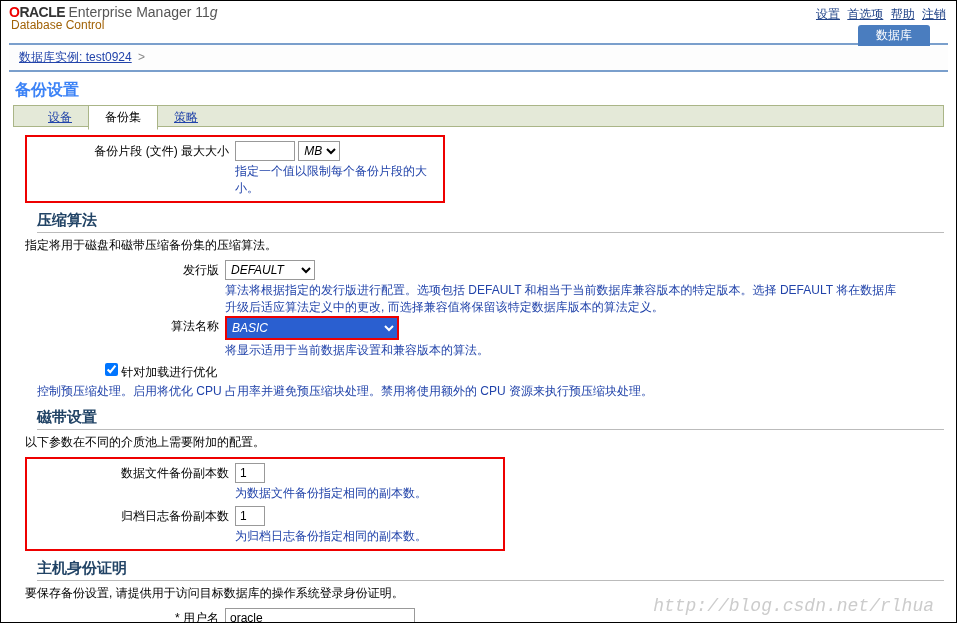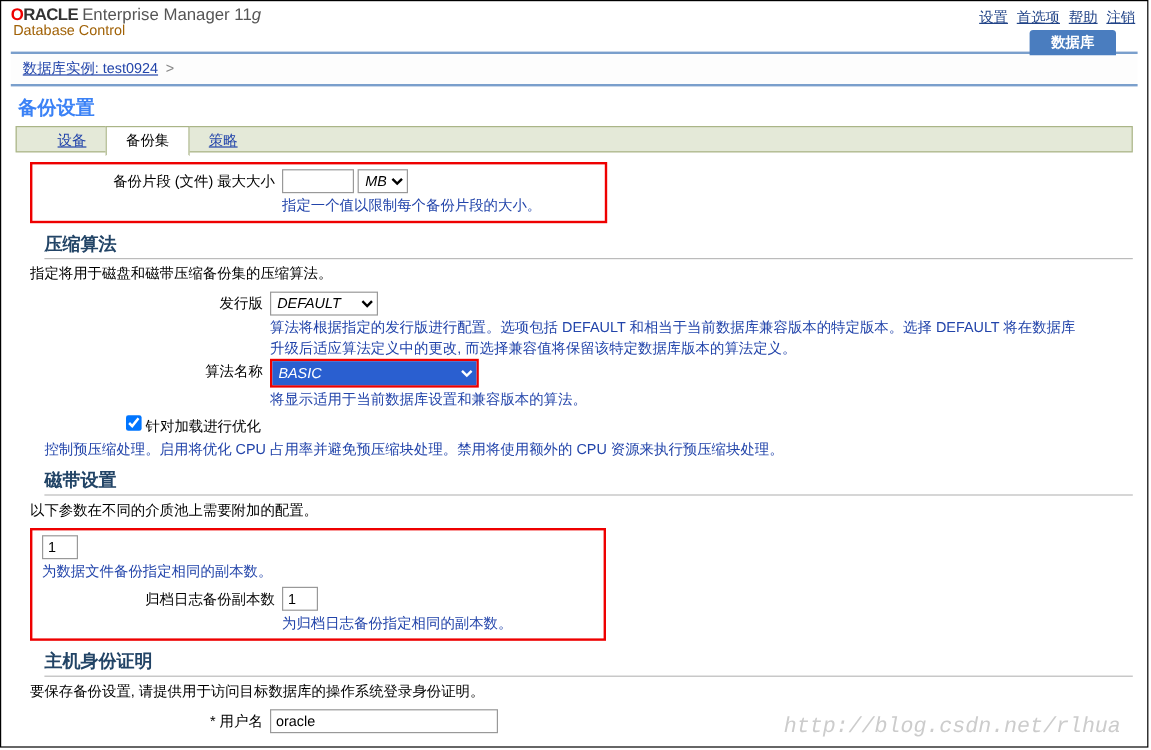--- a/index.html
+++ b/index.html
@@ -9,21 +9,21 @@
 .logo-area { font-family: Arial, sans-serif; }
 .logo-oracle { font-weight: bold; font-size: 14px; letter-spacing: -0.5px; }
 .logo-o { color: #e00; }
 .logo-rest { color: #333; }
 .logo-em { color: #555; font-size: 14px; }
 .logo-em .ital { font-style: italic; }
 .logo-sub { color: #a16207; font-size: 12px; margin-top: -2px; padding-left: 2px; }
 .top-links { text-align: right; font-size: 12px; padding-top: 2px; }
 .top-links a { color: #224488; text-decoration: underline; margin: 0 2px; cursor: pointer; }
 .db-tab-row { border-bottom: 0; margin-top: 2px; position: relative; height: 18px; }
-.db-tab { position: absolute; right: 18px; top: 0; background: #4a7dbf; color: #fff; padding: 2px 18px; font-weight: bold; border-radius: 3px 3px 0 0; font-size: 12px; cursor: pointer; }
+.db-tab { position: absolute; right: 18px; top: 0; background: #4a7dbf; color: #fff; padding: 2px 18px; font-weight: normal; border-radius: 3px 3px 0 0; font-size: 12px; cursor: pointer; }
 .breadcrumb { border-top: 2px solid #7a9fcc; border-bottom: 2px solid #7a9fcc; padding: 4px 10px; font-size: 12px; margin: 0 8px; background: #fdfdfd; }
 .breadcrumb a { color: #2244aa; text-decoration: underline; cursor: pointer; }
 .breadcrumb .gt { color: #888; margin-left: 3px; }
 .page-title { color: #3b82f6; font-size: 16px; font-weight: bold; padding: 8px 14px 4px 14px; }
 .tab-strip { background: #e4e9d8; border: 1px solid #aab587; margin: 0 12px; height: 22px; position: relative; }
 .tab-strip .tabs { display: flex; padding-left: 18px; }
 .tab-strip .tab { padding: 3px 16px; color: #2244aa; text-decoration: underline; cursor: pointer; font-size: 12px; }
 .tab-strip .tab.active { background: #fff; border: 1px solid #aab587; border-bottom: 1px solid #fff; text-decoration: none; color: #000; margin-top: -1px; cursor: default; }
 .content { padding: 8px 12px 8px 24px; }
 .highlight-red { border: 2px solid #e00; padding: 4px 8px; margin-bottom: 4px; }
@@ -75,21 +75,21 @@
   <div class="tab-strip">
     <div class="tabs">
       <div class="tab">设备</div>
       <div class="tab active">备份集</div>
       <div class="tab">策略</div>
     </div>
   </div>
 
   <div class="content">
 
-    <div class="highlight-red" style="width:481px;">
+    <div class="highlight-red" style="width:420px;">
       <div class="row">
         <div class="label-col">备份片段 (文件) 最大大小</div>
         <div class="field-col">
           <input type="text" style="width: 60px;" value="">
           <select>
             <option>MB</option>
           </select>
           <div class="help-text">指定一个值以限制每个备份片段的大小。</div>
         </div>
       </div>
@@ -124,20 +124,21 @@
       <input type="checkbox" checked="" style="">
       <label>针对加载进行优化</label>
     </div>
     <div class="help-text" style="margin-left:12px;">控制预压缩处理。启用将优化 CPU 占用率并避免预压缩块处理。禁用将使用额外的 CPU 资源来执行预压缩块处理。</div>
 
     <div class="section-title">磁带设置</div>
     <div class="section-desc">以下参数在不同的介质池上需要附加的配置。</div>
 
     <div class="highlight-red" style="width:480px;">
       <div class="row">
+        <div class="label-col">数据文件备份副本数</div>
         <div class="field-col">
           <input type="text" style="width: 30px;" value="1">
           <div class="help-text">为数据文件备份指定相同的副本数。</div>
         </div>
       </div>
       <div class="row" style="margin-top:4px;">
         <div class="label-col">归档日志备份副本数</div>
         <div class="field-col">
           <input type="text" style="width: 30px;" value="1">
           <div class="help-text">为归档日志备份指定相同的副本数。</div>

